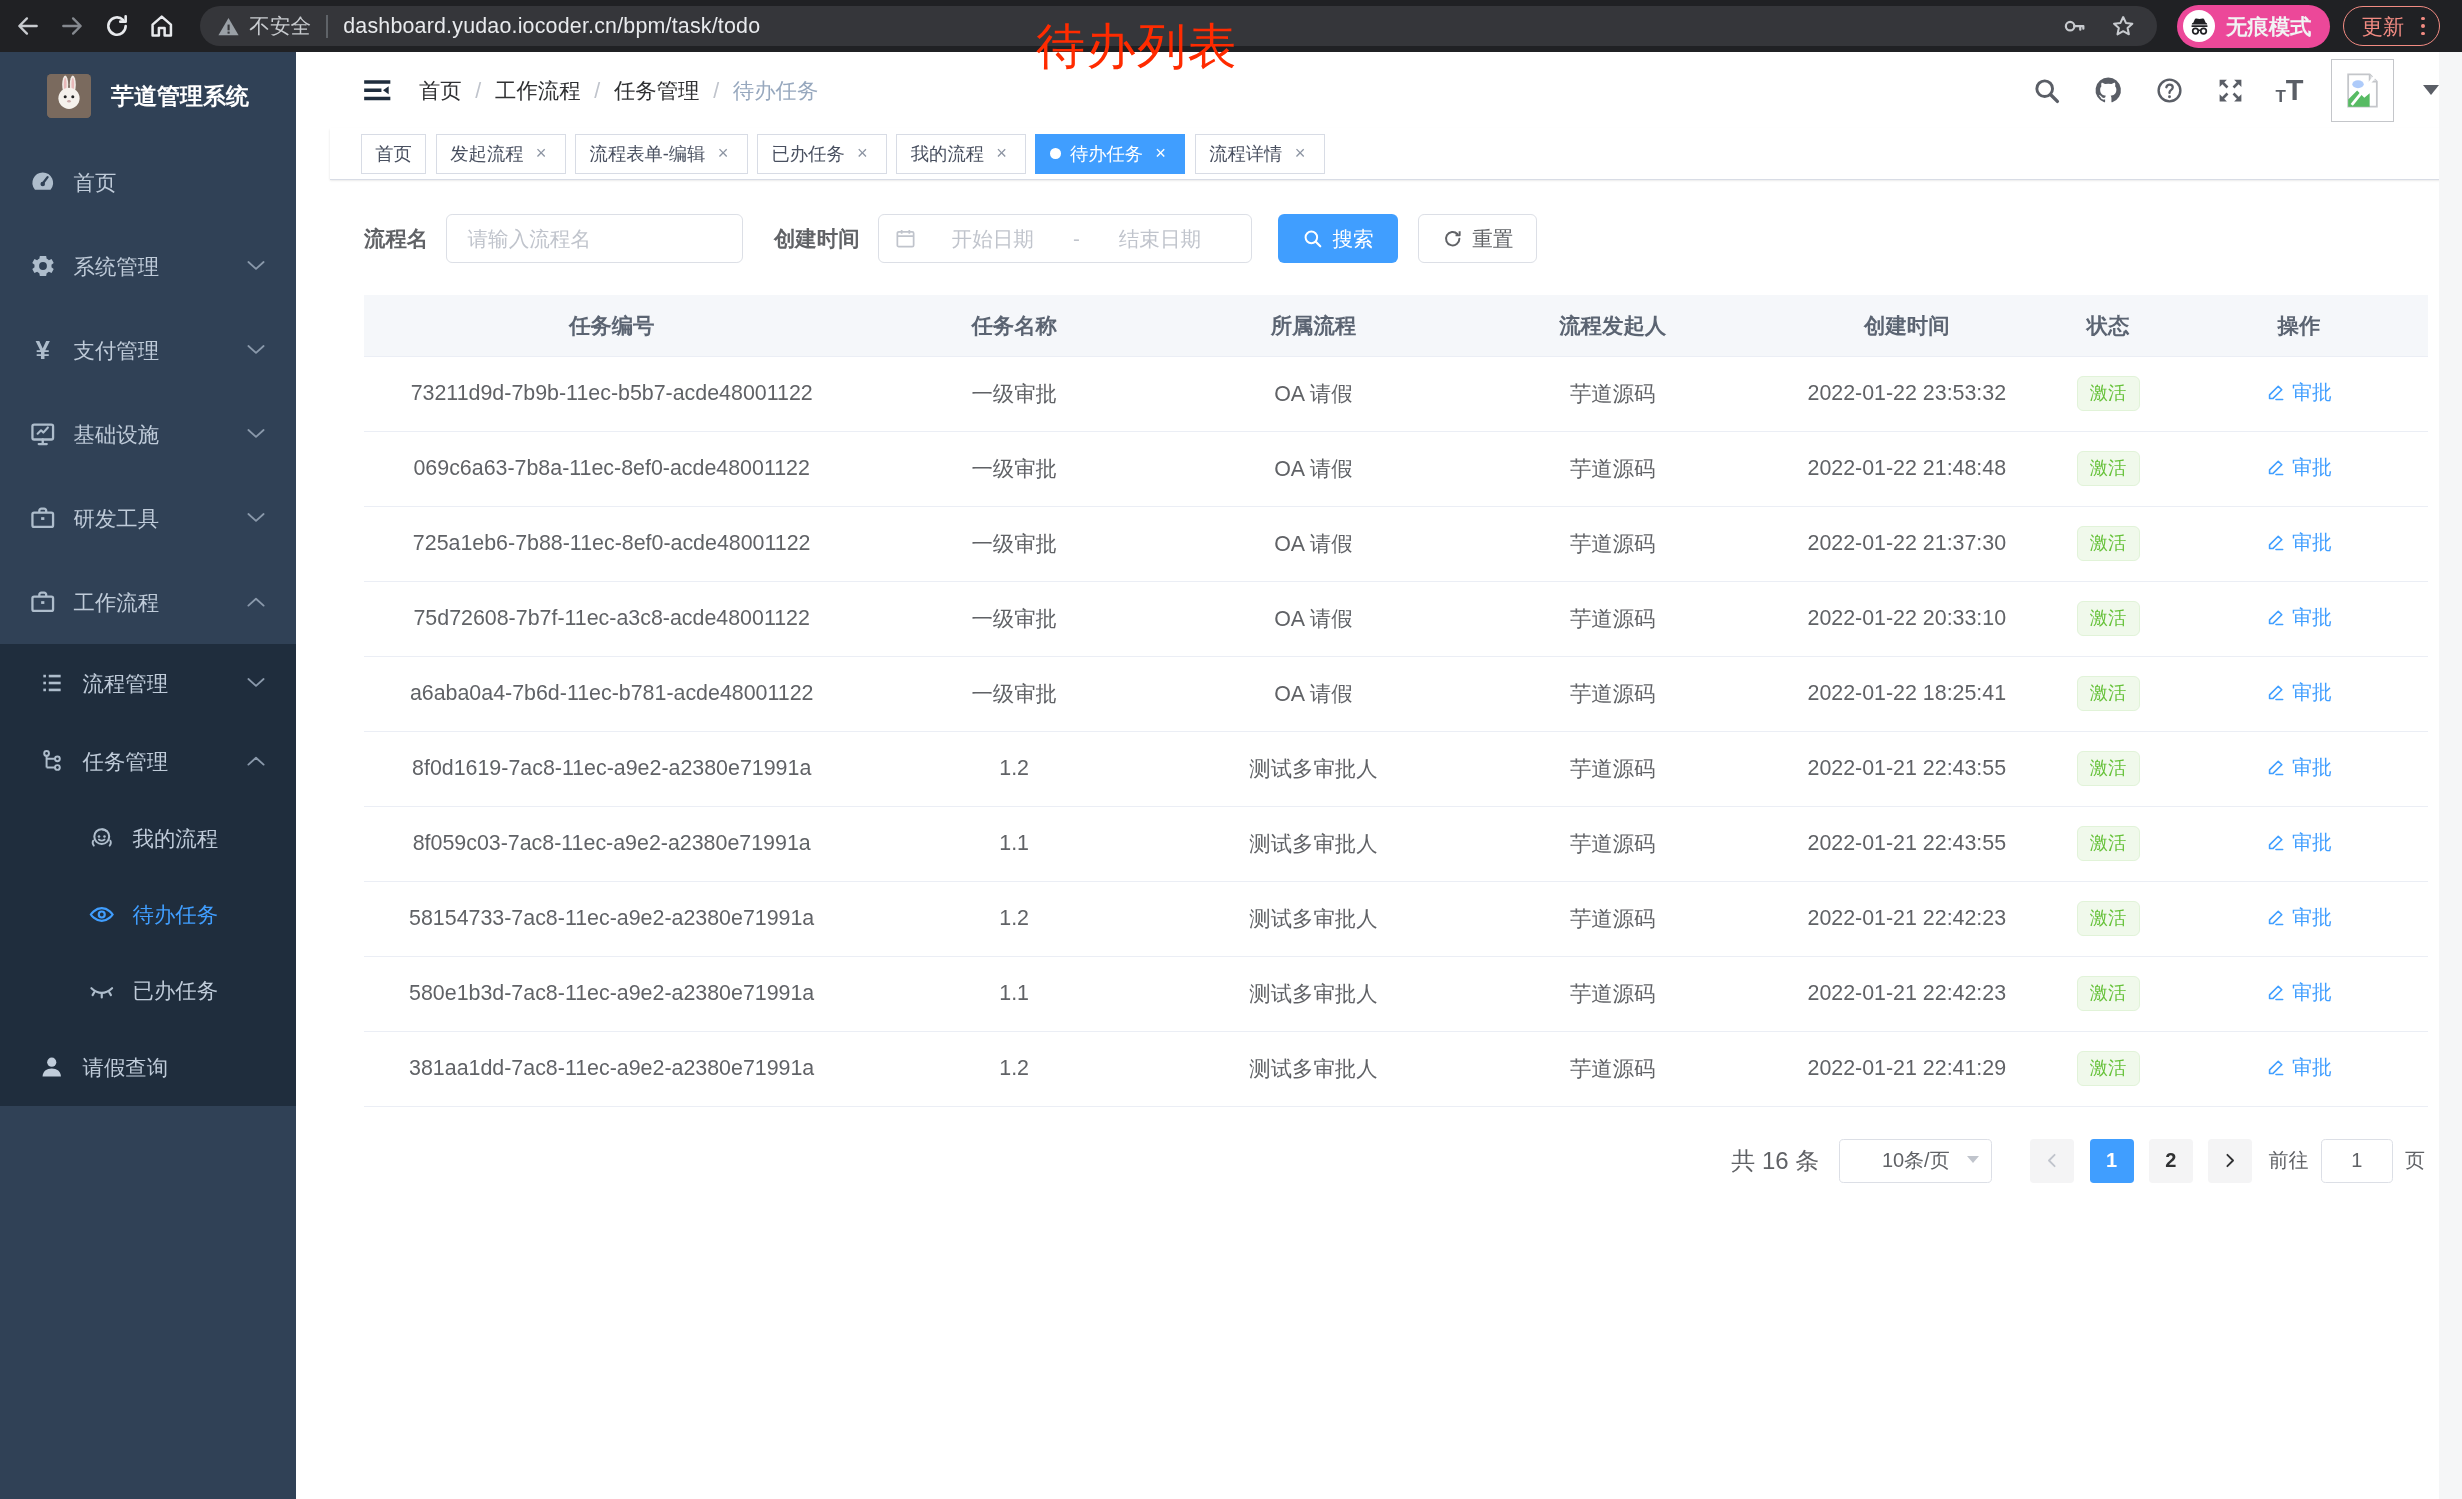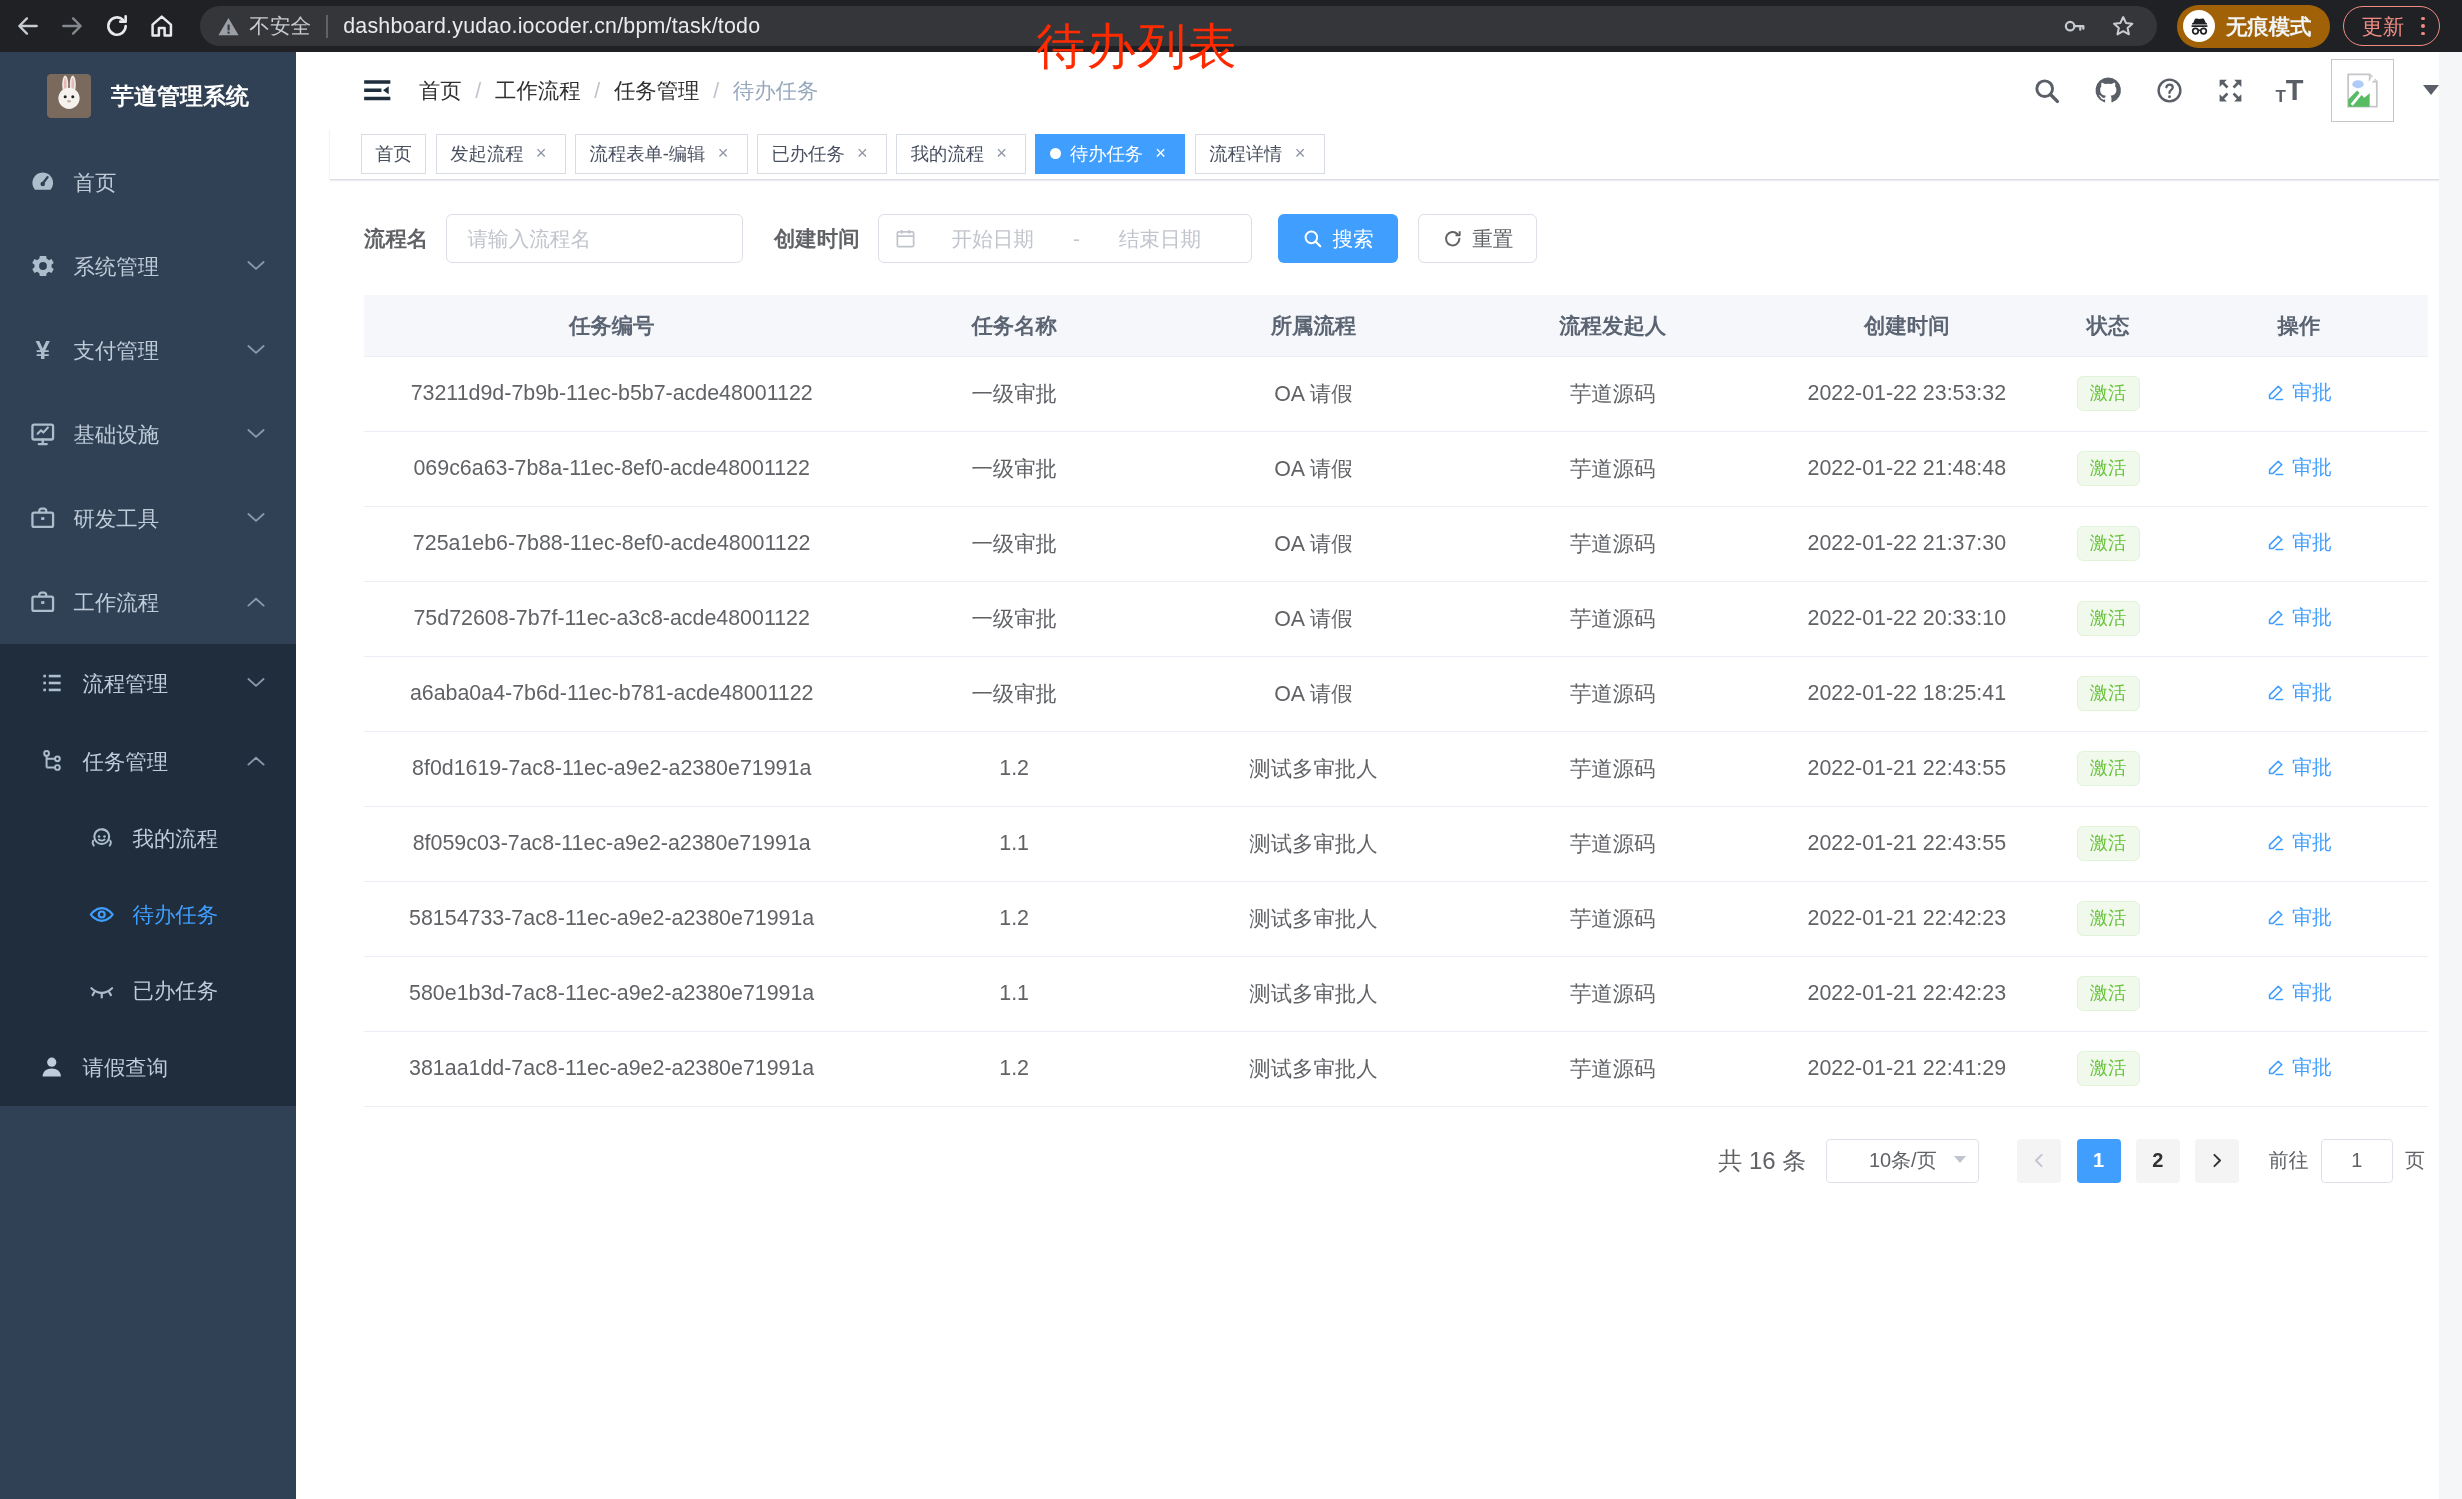--- a/index.html
+++ b/index.html
@@ -9,21 +9,21 @@
   
   .chrome { position:absolute; top:0; left:0; width:2462px; height:52px;
     background:#202124; display:flex; align-items:center; z-index:10; }
   .chrome .navbtn { width:34px; height:34px; display:flex; align-items:center; justify-content:center; margin-left:10.7px; border-radius:50%; }
   .chrome svg { display:block; }
   .url-pill { height:40px; background:#35363a; border-radius:20px; margin-left:21.4px;
     flex:0 0 1957px; display:flex; align-items:center; padding:0 17px; }
   .sec-label { color:#c8cbcf; font-size:20.6px; margin-left:9.2px; }
   .pill-div { width:1.5px; height:23px; background:#5f6368; margin:0 15.3px; }
   .url-text { color:#e8eaed; font-size:21.4px; letter-spacing:0.2px; white-space:nowrap; overflow:hidden; flex:1; }
-  .incog { height:43px; background:#a16207; border-radius:21.4px; display:flex; align-items:center;
+  .incog { height:43px; background:#ec4899; border-radius:21.4px; display:flex; align-items:center;
     padding:0 18.3px 0 6.1px; margin-left:20px; }
   .incog-circle { width:32px; height:32px; background:#fff; border-radius:50%; display:flex; align-items:center; justify-content:center; margin-right:10.7px; }
   .incog-label { color:#f1f3f4; font-size:21.4px; font-weight:700; white-space:nowrap; }
   .update-pill { height:40px; border:1.5px solid #f28b82; border-radius:20px; display:flex; align-items:center;
     padding:0 10.7px 0 17px; margin:0 12.2px 0 13.7px; }
   .update-label { color:#f28b82; font-size:21.4px; white-space:nowrap; }
   .mini-dots { display:flex; flex-direction:column; gap:3.8px; margin-left:13.7px; padding:3.1px; }
   .mini-dots i { width:3.8px; height:3.8px; border-radius:50%; background:#f28b82; }
 
   
@@ -108,21 +108,21 @@
   .pagination { display:flex; align-items:center; justify-content:flex-end; margin-top:32px; padding-right:3.1px; }
   .pg-total { font-size:24px; color:#606266; margin-right:20px; white-space:nowrap; }
   .pg-size { width:153px; height:44px; border:0.8px solid #dcdfe6; border-radius:4.6px; display:flex; align-items:center;
     justify-content:center; font-size:20px; color:#606266; position:relative; margin-right:30.5px; }
   .pg-size .sel-caret { position:absolute; right:12.2px; top:50%; margin-top:-4.6px; width:0; height:0;
     border-left:6.9px solid transparent; border-right:6.9px solid transparent; border-top:7.6px solid #c0c4cc; }
   .pg-btn { min-width:44px; height:44px; border-radius:3.8px; background:#f4f4f5; display:flex; align-items:center;
     justify-content:center; font-size:20px; font-weight:700; color:#303133; margin:0 7.6px; cursor:pointer; }
   .pg-btn.disabled { color:#c0c4cc; cursor:default; }
   .pg-btn.active { background:#409eff; color:#fff; }
-  .pg-goto { font-size:20px; color:#606266; margin-left:22px; white-space:nowrap; }
+  .pg-goto { font-size:20px; color:#606266; margin-left:9px; white-space:nowrap; }
   .pg-input { width:72px; height:44px; border:0.8px solid #dcdfe6; border-radius:4.6px; text-align:center;
     font-size:20px; color:#606266; margin:0 12.2px; outline:none; font-family:inherit; }
 
   .gutter { position:absolute; right:0; top:52px; width:23px; height:1448px; background:#f5f6f7; z-index:5; }
 </style>
 </head>
 <body>
 
 <div class="chrome">
   <div class="navbtn">

